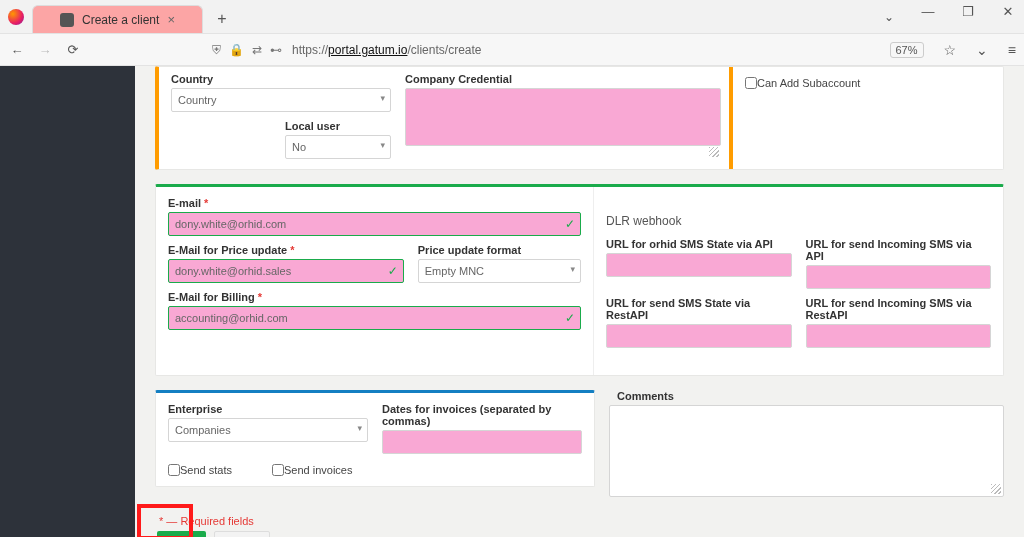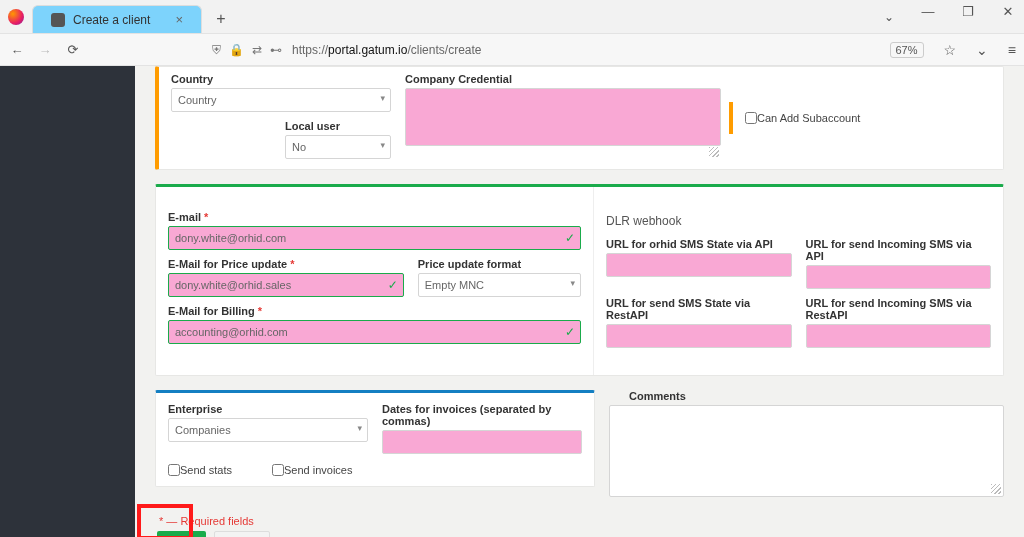--- a/index.html
+++ b/index.html
@@ -1,43 +1,43 @@
 <!DOCTYPE html>
 <html><head>
 <meta charset="utf-8">
 <style>
   * { box-sizing: border-box; margin: 0; padding: 0; font-family: Arial, Helvetica, sans-serif; }
   html,body { width:1024px; height:537px; overflow:hidden; background:#fff; }
 
   
   .titlebar { height:34px; background:#f2f2f2; display:flex; align-items:flex-end; border-bottom:1px solid #e3e3e3; position:relative; }
   .ff-logo { width:16px; height:16px; border-radius:50%; background:radial-gradient(circle at 30% 30%,#ff9800,#e91e63 60%,#7b1fa2); margin:0 8px 8px 8px; }
-  .tab { height:28px; background:#7dd3fc; border:1px solid #ddd; border-bottom:none; border-radius:6px 6px 0 0; display:flex; align-items:center; gap:8px; padding:0 18px; min-width:170px; font-size:12px; color:#333; }
+  .tab { height:28px; background:#fca5a5; border:1px solid #ddd; border-bottom:none; border-radius:6px 6px 0 0; display:flex; align-items:center; gap:8px; padding:0 27px; min-width:170px; font-size:12px; color:#333; }
   .tab .favicon { width:14px; height:14px; background:#555; border-radius:3px; }
   .tab .close { margin-left:auto; font-size:13px; color:#666; cursor:pointer; }
   .newtab { width:26px; height:26px; display:flex; align-items:center; justify-content:center; font-size:16px; color:#555; margin-left:6px; margin-bottom:1px; }
   .win-controls { position:absolute; right:4px; top:4px; display:flex; gap:16px; color:#555; }
   .win-controls span { width:24px; text-align:center; font-size:13px; cursor:pointer; }
   .chev { position:absolute; right:130px; top:10px; font-size:12px; color:#555; }
 
   .addrbar { height:32px; background:#f7f7f7; display:flex; align-items:center; padding:0 8px; gap:10px; border-bottom:1px solid #e3e3e3; }
   .nav-ico { width:18px; text-align:center; font-size:13px; color:#555; }
   .nav-ico.dis { color:#bbb; }
   .addr-icons { display:flex; gap:8px; color:#777; font-size:12px; margin-left:120px; }
   .url { font-size:12px; color:#666; }
-  .url .dom { color:#111; }
+  .url .dom { color:#111;text-decoration:underline; }
   .zoom { margin-left:auto; font-size:11px; border:1px solid #ccc; padding:1px 5px; border-radius:3px; color:#555; }
   .star,.pocket,.menu { font-size:14px; color:#555; margin-left:10px; }
 
   
   .viewport { display:flex; height:471px; }
   .leftnav { width:135px; background:#2d323a; }
   .content { flex:1; background:#f2f2f0; padding:0 20px 0 20px; overflow:hidden; position:relative; }
 
-  .card { background:#fff; border:1px solid #e7e7e5; border-radius:2px; margin-bottom:14px;align-items:center; }
+  .card { background:#fff; border:1px solid #e7e7e5; border-radius:2px; margin-bottom:14px; }
 
   
   .topcard { display:flex; border-left:4px solid #ff9c00; }
   .topcard .left { flex:1; padding:6px 12px 10px 12px; }
   .topcard .right { width:270px; border-left:1px solid #eee; border-left-width:0; position:relative; padding:10px 12px; }
   .topcard .right::before{ content:""; position:absolute; left:-4px; top:0; bottom:0; width:4px; background:#ff9c00; }
   label.f { font-size:11px; font-weight:bold; color:#333; display:block; margin-bottom:3px; }
   .sel, .inp, textarea.inp { width:100%; height:24px; border:1px solid #d5d5d5; border-radius:2px; font-size:11px; color:#666; padding:0 6px; background:#f9a8d4; }
   .sel { appearance:none; background:linear-gradient(#fff,#fff); }
   .sel-wrap { position:relative; }
@@ -59,21 +59,21 @@
   .inp.ok { border-color:#1aab4b; }
   .ok-mark { position:absolute; right:6px; top:5px; color:#1aab4b; font-size:12px; }
   .field { position:relative; margin-bottom:8px; }
   .grid2 { display:flex; gap:14px; }
 
   
   .botwrap { display:flex; gap:14px; }
   .billing { flex:1; border-top:3px solid #147fc2; padding:10px 12px; }
   .billing h4 { font-size:12px; font-weight:normal; color:#555; margin-bottom:10px; }
   .commentscol { width:395px; }
-  .commentscol label.f { margin-left:20px; }
+  .commentscol label.f { margin-left:8px; }
   .comments-area { width:100%; height:92px; border:1px solid #d5d5d5; border-radius:2px; position:relative; background:#fff; }
 
   .reqnote { font-size:11px; color:#e53935; margin:14px 0 4px 4px; }
   .actions { display:flex; gap:8px; margin-left:2px; }
   .btn-save { background:#1aab4b; color:#fff; font-size:11px; padding:4px 12px; border:none; border-radius:2px; }
   .btn-cancel { background:#f3f3f3; color:#555; font-size:11px; padding:4px 10px; border:1px solid #ddd; border-radius:2px; }
   .hl { position:absolute; border:4px solid #ff1a1a; pointer-events:none; }
 </style>
 </head>
 <body>

